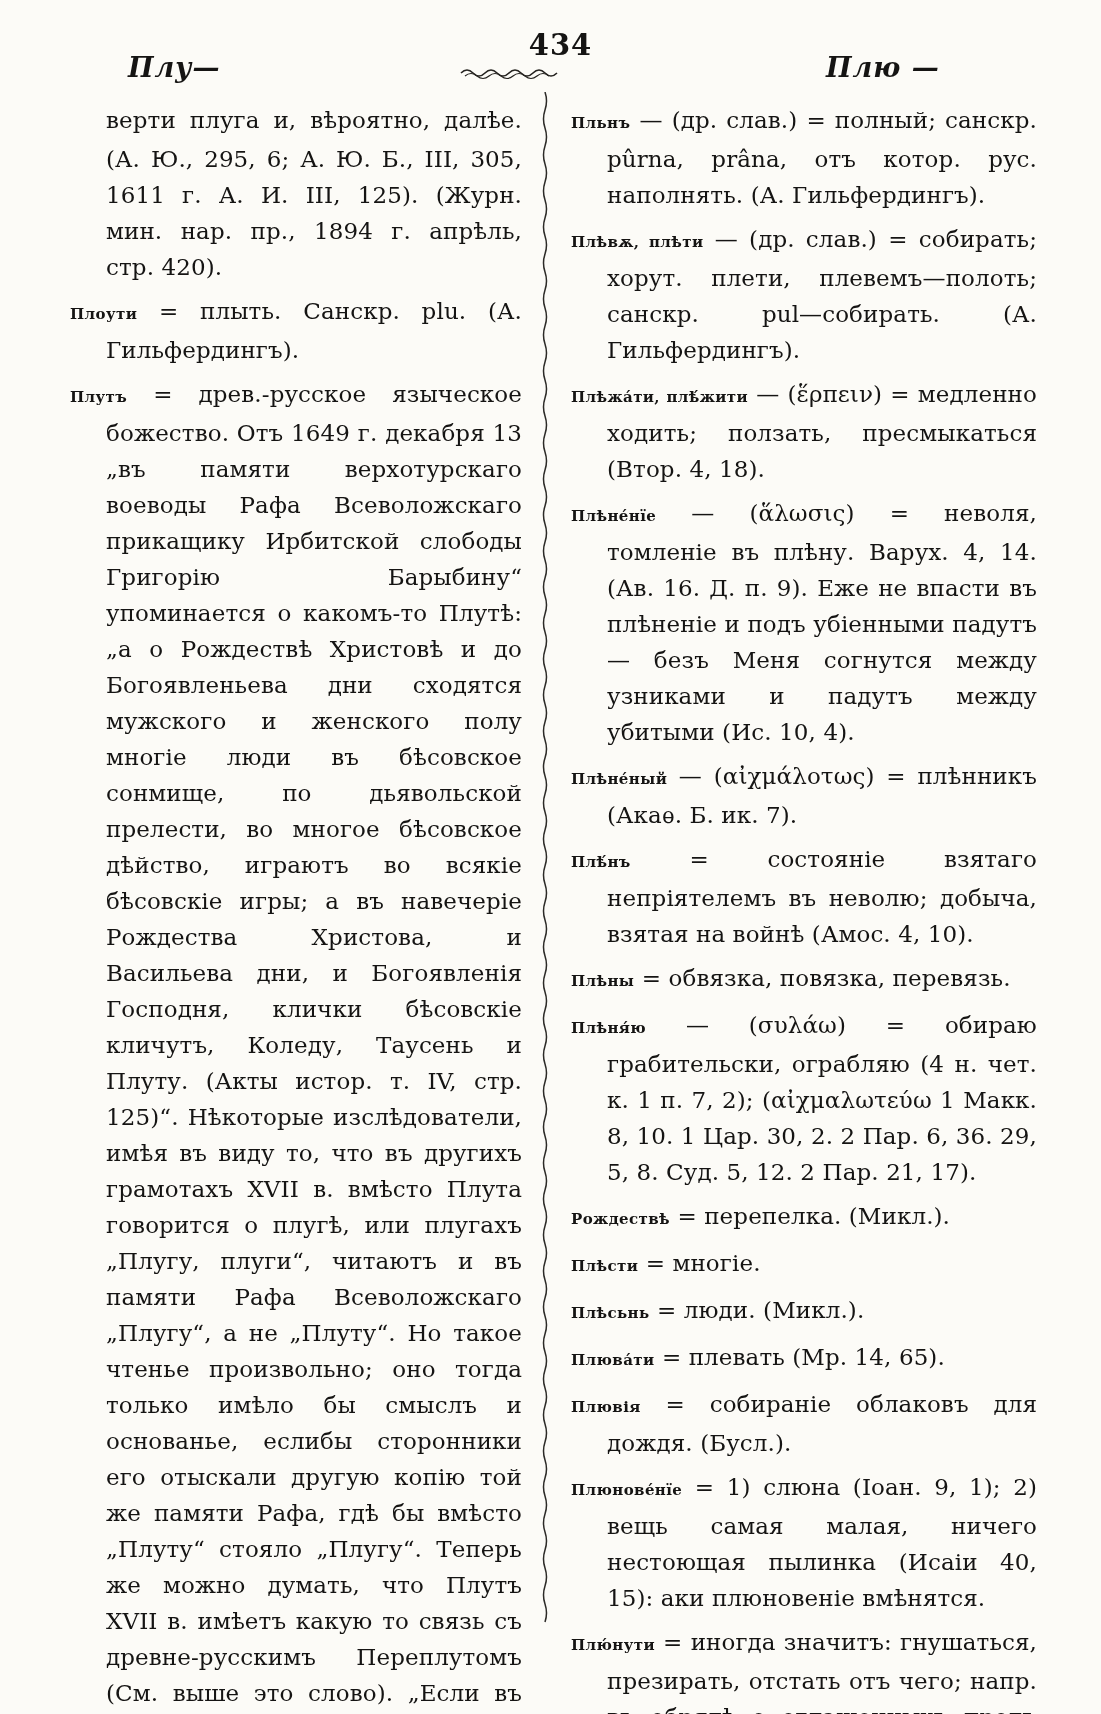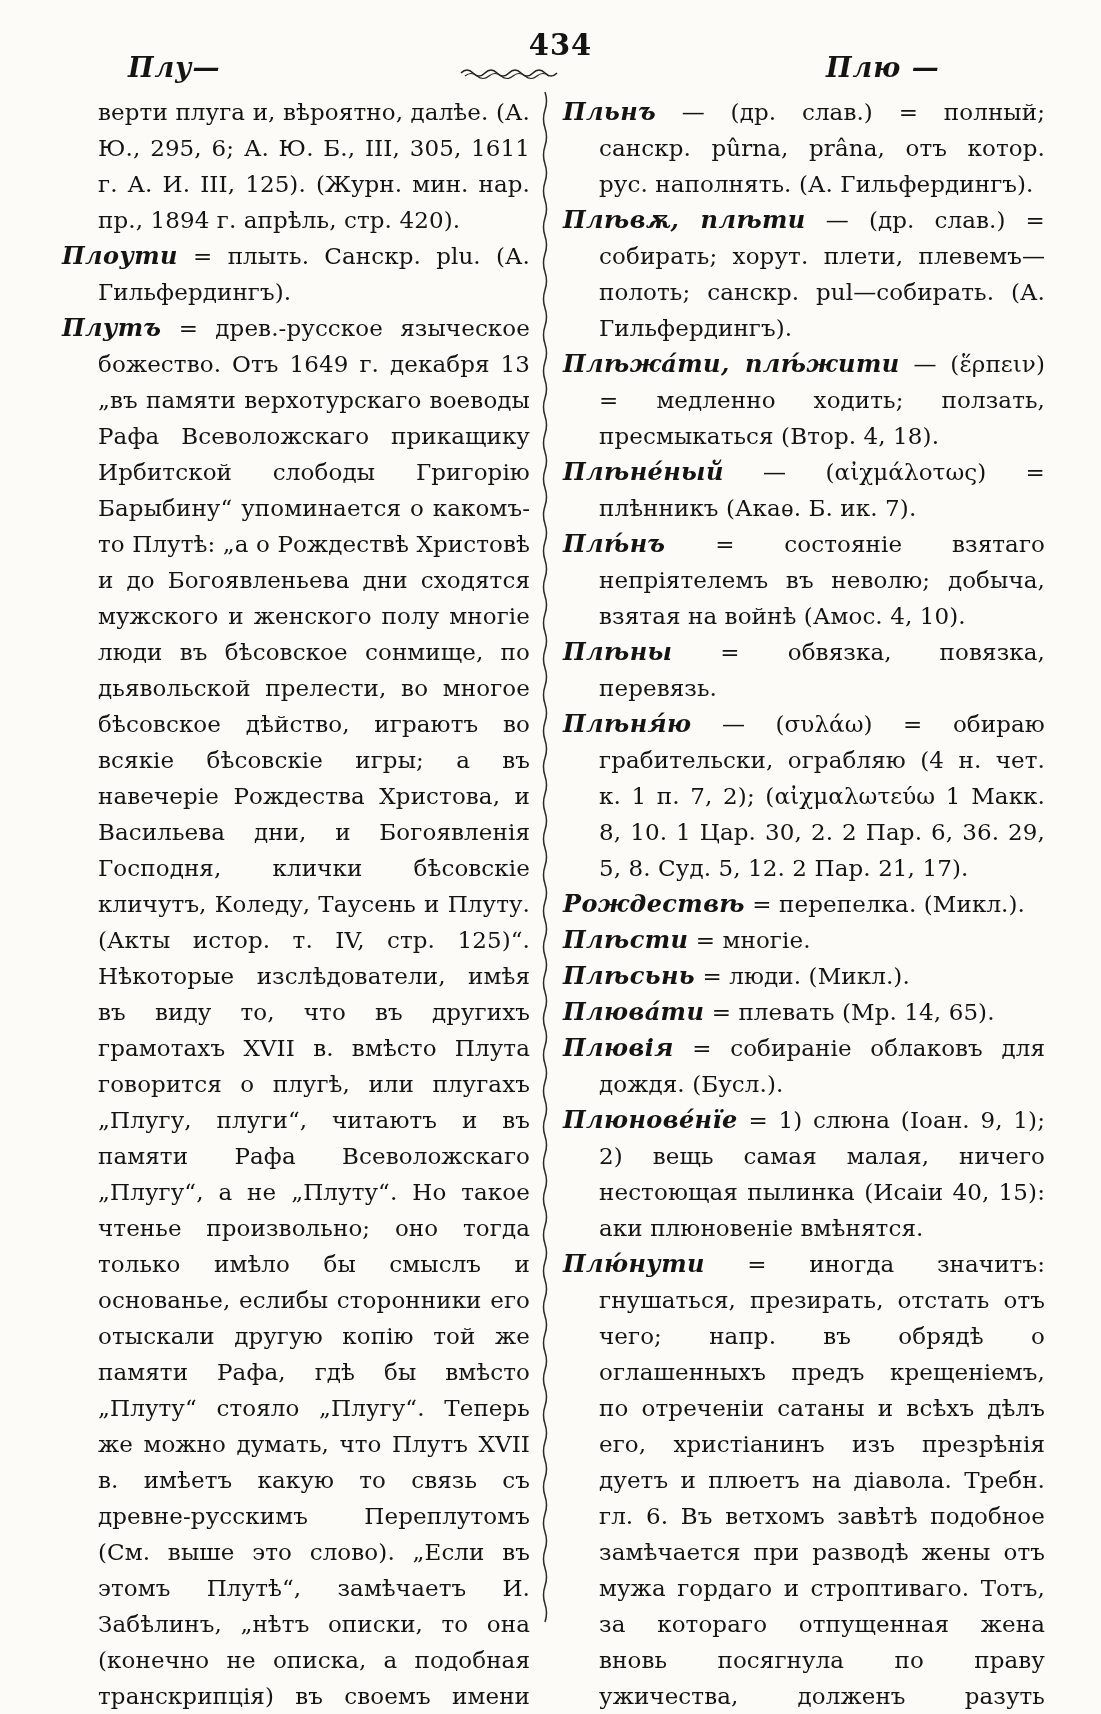--- a/index.html
+++ b/index.html
@@ -12,23 +12,23 @@
   .runhead-left{left:128px;}
   .runhead-right{left:826px;}
   .pagenum{position:absolute;top:28px;left:0;width:100%;text-align:center;
     font-weight:bold;font-size:29px;letter-spacing:1px;padding-left:10px;}
   .flourish{position:absolute;top:66px;left:459px;}
   .divider{position:absolute;top:92px;left:540px;}
   .col{position:absolute;top:94px;font-size:23px;line-height:36px;
     text-align:justify;letter-spacing:0.1px;}
   .col-left{left:62px;width:468px;}
   .col-right{left:563px;width:482px;}
-  .entry{margin:0;padding-left:36px;text-indent:-36px;}
+  .entry{margin:8px;padding-left:36px;text-indent:-36px;}
   .entry.cont{text-indent:0;}
-  .hw{font-weight:bold;font-size:24px;letter-spacing:0.4px;font-style:italic;}
+  .hw{font-weight:bold;font-size:15px;letter-spacing:0.4px;}
 </style>
 </head>
 <body>
 
 <div class="page">
 
   <div class="runhead runhead-left">Плу—</div>
   <div class="pagenum">434</div>
   <svg class="flourish" width="100" height="14" viewBox="0 0 100 14">
     <path d="M2 7 q6 -6 12 0 t12 0 t12 0 t12 0 t12 0 t12 0 t12 0 t12 0" fill="none" stroke="#24221f" stroke-width="1.6"></path>
@@ -44,20 +44,21 @@
     <p class="entry cont"><span class="hw"></span><span>верти плуга и, вѣроятно, далѣе. (А. Ю., 295, 6; А. Ю. Б., III, 305, 1611 г. А. И. III, 125). (Журн. мин. нар. пр., 1894 г. апрѣль, стр. 420).</span></p>
     <p class="entry"><span class="hw">Плоути</span><span> = плыть. Санскр. plu. (А. Гильфердингъ).</span></p>
     <p class="entry"><span class="hw">Плутъ</span><span> = древ.-русское языческое божество. Отъ 1649 г. декабря 13 „въ памяти верхотурскаго воеводы Рафа Всеволожскаго прикащику Ирбитской слободы Григорію Барыбину“ упоминается о какомъ-то Плутѣ: „а о Рождествѣ Христовѣ и до Богоявленьева дни сходятся мужского и женского полу многіе люди въ бѣсовское сонмище, по дьявольской прелести, во многое бѣсовское дѣйство, играютъ во всякіе бѣсовскіе игры; а въ навечеріе Рождества Христова, и Васильева дни, и Богоявленія Господня, клички бѣсовскіе кличутъ, Коледу, Таусень и Плуту. (Акты истор. т. IV, стр. 125)“. Нѣкоторые изслѣдователи, имѣя въ виду то, что въ другихъ грамотахъ XVII в. вмѣсто Плута говорится о плугѣ, или плугахъ „Плугу, плуги“, читаютъ и въ памяти Рафа Всеволожскаго „Плугу“, а не „Плуту“. Но такое чтенье произвольно; оно тогда только имѣло бы смыслъ и основанье, еслибы сторонники его отыскали другую копію той же памяти Рафа, гдѣ бы вмѣсто „Плуту“ стояло „Плугу“. Теперь же можно думать, что Плутъ XVII в. имѣетъ какую то связь съ древне-русскимъ Переплутомъ (См. выше это слово). „Если въ этомъ Плутѣ“, замѣчаетъ И. Забѣлинъ, „нѣтъ описки, то она (конечно не описка, а подобная транскрипція) въ своемъ имени быть можетъ сохраняетъ слѣды поклоненія Переплуту. (Истор. рус. жизни Забѣлина, ч. II, стр. 298)“. Нѣтъ ничего страннаго въ томъ, что русскій народъ призывалъ Плута во время святокъ: а) христіанскій праздникъ Рожд. Христова и Богоявленія соотвѣтствовалъ языческому торжеству по случаю нарожденія или возрожденія солнца, а Плутъ - Переплутъ-Ярило былъ солнечнымъ богомъ; б) святки были временемъ веселья, разгула, когда, по словамъ памяти Рафа Вс., играли „во всякія бѣсовскія игры“ — богомъ же пляски и веселаго разгула былъ Плутъ-Переплутъ. („Старо-русскіе солнечн. боги и богини“ Соколова).</span></p>
 
   </div>
 
   <div class="col col-right">
     <p class="entry"><span class="hw">Пльнъ</span><span> — (др. слав.) = полный; санскр. pûrna, prâna, отъ котор. рус. наполнять. (А. Гильфердингъ).</span></p>
     <p class="entry"><span class="hw">Плѣвѫ, плѣти</span><span> — (др. слав.) = собирать; хорут. плети, плевемъ—полоть; санскр. pul—собирать. (А. Гильфердингъ).</span></p>
     <p class="entry"><span class="hw">Плѣжа́ти, плѣ́жити</span><span> — (ἕρπειν) = медленно ходить; ползать, пресмыкаться (Втор. 4, 18).</span></p>
+    <p class="entry"><span class="hw">Плѣне́нїе</span><span> — (ἅλωσις) = неволя, томленіе въ плѣну. Варух. 4, 14. (Ав. 16. Д. п. 9). Еже не впасти въ плѣненіе и подъ убіенными падутъ — безъ Меня согнутся между узниками и падутъ между убитыми (Ис. 10, 4).</span></p>
     <p class="entry"><span class="hw">Плѣне́ный</span><span> — (αἰχμάλοτως) = плѣнникъ (Акаѳ. Б. ик. 7).</span></p>
     <p class="entry"><span class="hw">Плѣ́нъ</span><span> = состояніе взятаго непріятелемъ въ неволю; добыча, взятая на войнѣ (Амос. 4, 10).</span></p>
     <p class="entry"><span class="hw">Плѣны</span><span> = обвязка, повязка, перевязь.</span></p>
     <p class="entry"><span class="hw">Плѣня́ю</span><span> — (συλάω) = обираю грабительски, ограбляю (4 н. чет. к. 1 п. 7, 2); (αἰχμαλωτεύω 1 Макк. 8, 10. 1 Цар. 30, 2. 2 Пар. 6, 36. 29, 5, 8. Суд. 5, 12. 2 Пар. 21, 17).</span></p>
     <p class="entry"><span class="hw">Рождествѣ</span><span> = перепелка. (Микл.).</span></p>
     <p class="entry"><span class="hw">Плѣсти</span><span> = многіе.</span></p>
     <p class="entry"><span class="hw">Плѣсьнь</span><span> = люди. (Микл.).</span></p>
     <p class="entry"><span class="hw">Плюва́ти</span><span> = плевать (Мр. 14, 65).</span></p>
     <p class="entry"><span class="hw">Плювія</span><span> = собираніе облаковъ для дождя. (Бусл.).</span></p>
     <p class="entry"><span class="hw">Плюнове́нїе</span><span> = 1) слюна (Іоан. 9, 1); 2) вещь самая малая, ничего нестоющая пылинка (Исаіи 40, 15): аки плюновеніе вмѣнятся.</span></p>

